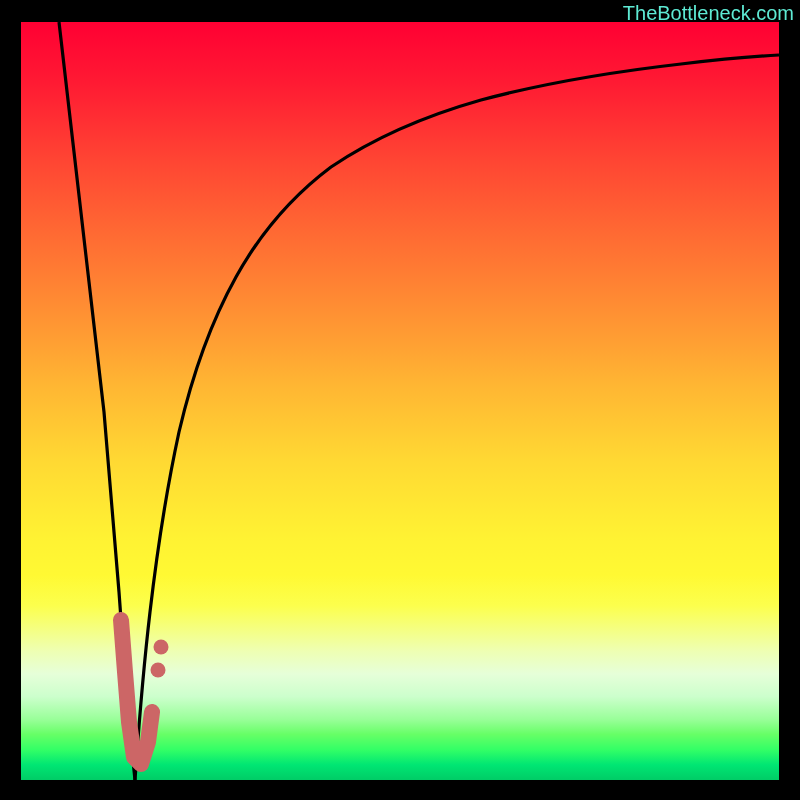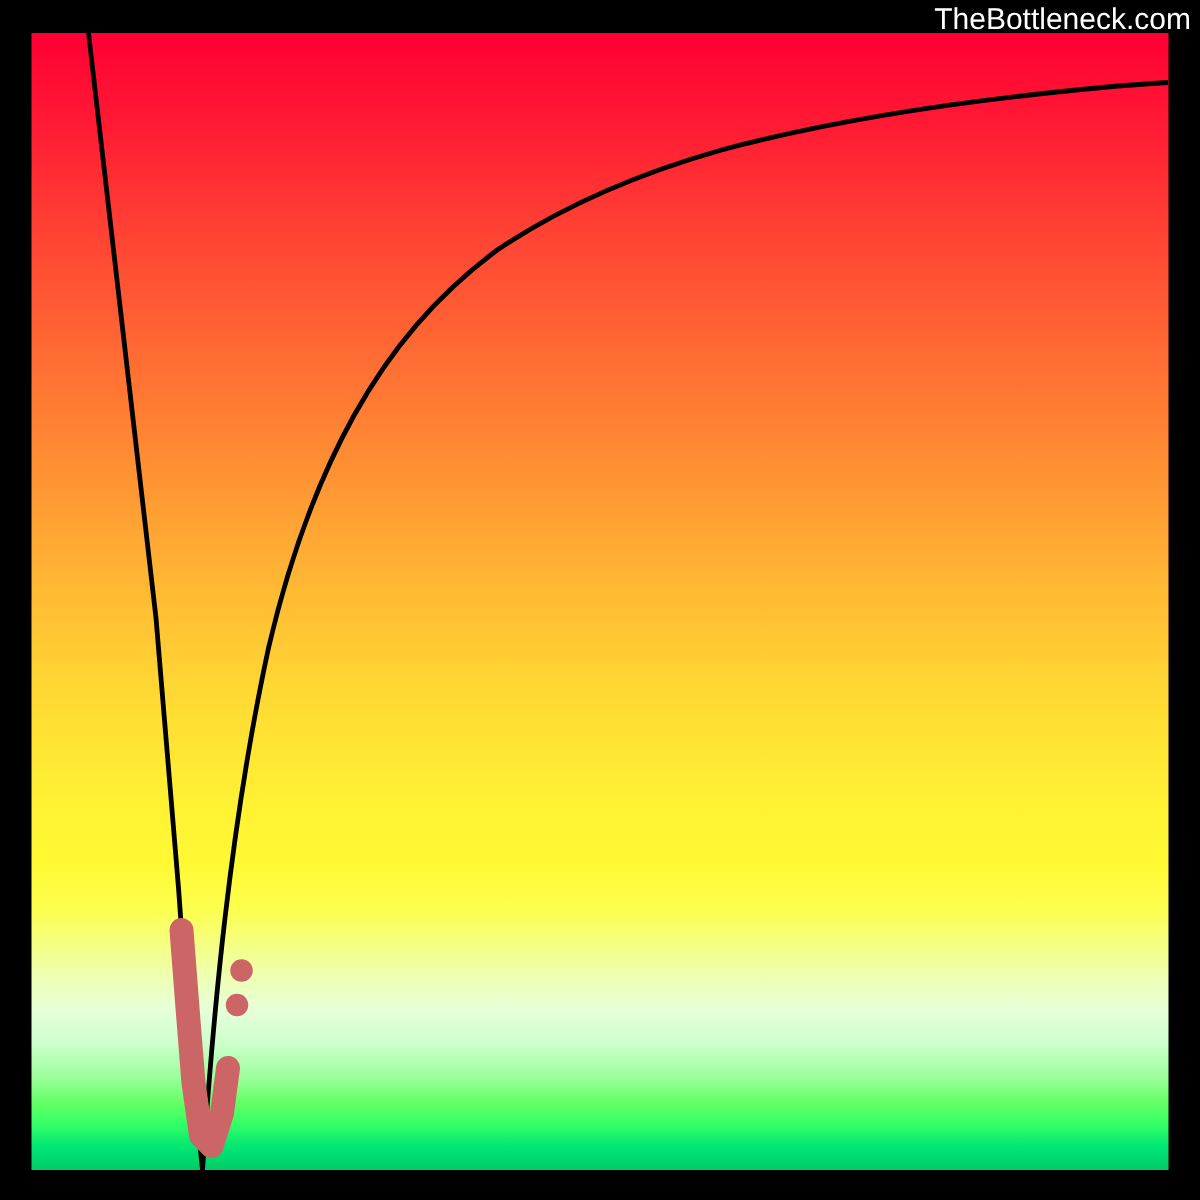--- a/index.html
+++ b/index.html
@@ -42,21 +42,21 @@
       #00cc66 100%
     );
   }
   .watermark {
     position: absolute;
     top: 2px;
     right: 6px;
     font-family: Arial, Helvetica, sans-serif;
     font-size: 20px;
     font-weight: 500;
-    color: #ffffff;
+    color: #5eead4;
     letter-spacing: 0px;
     z-index: 10;
     margin-left: 16px;
   }
   svg.curves {
     position: absolute;
     left: 0;
     top: 0;
     width: 758px;
     height: 758px;

